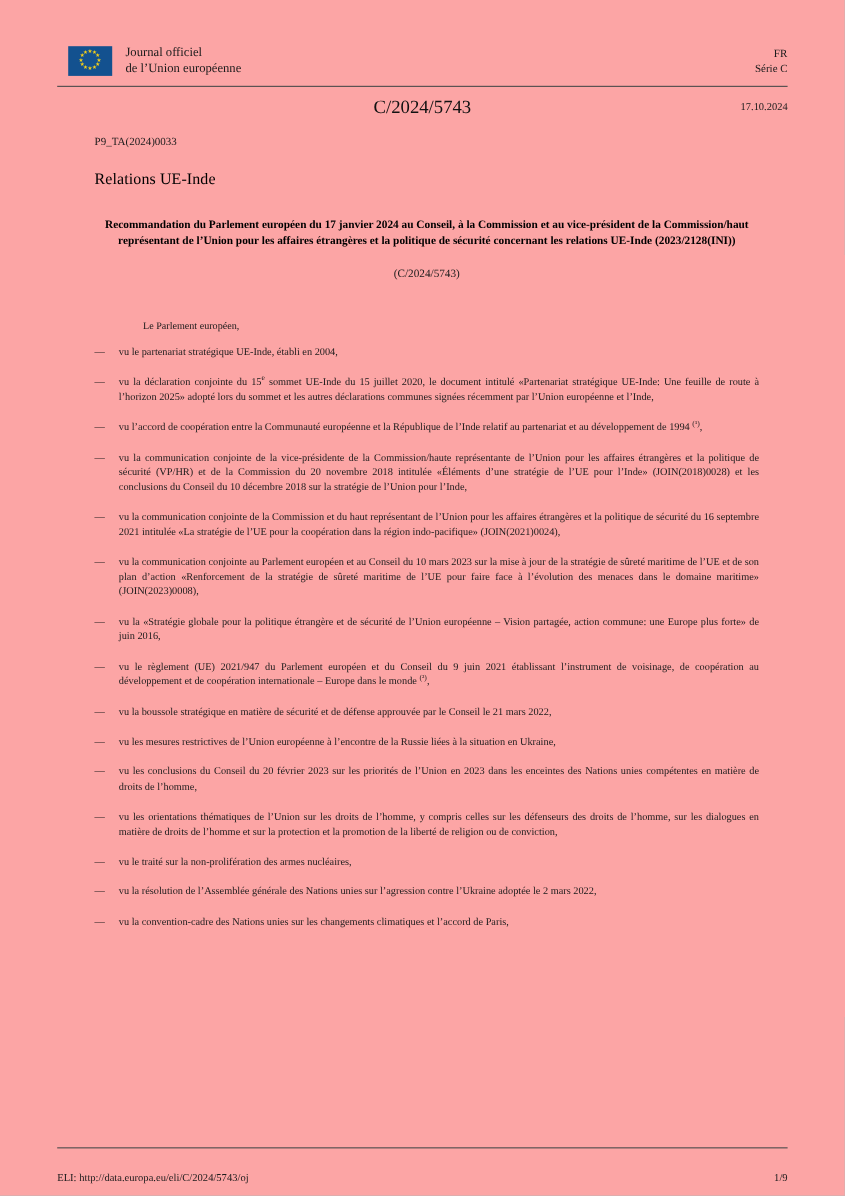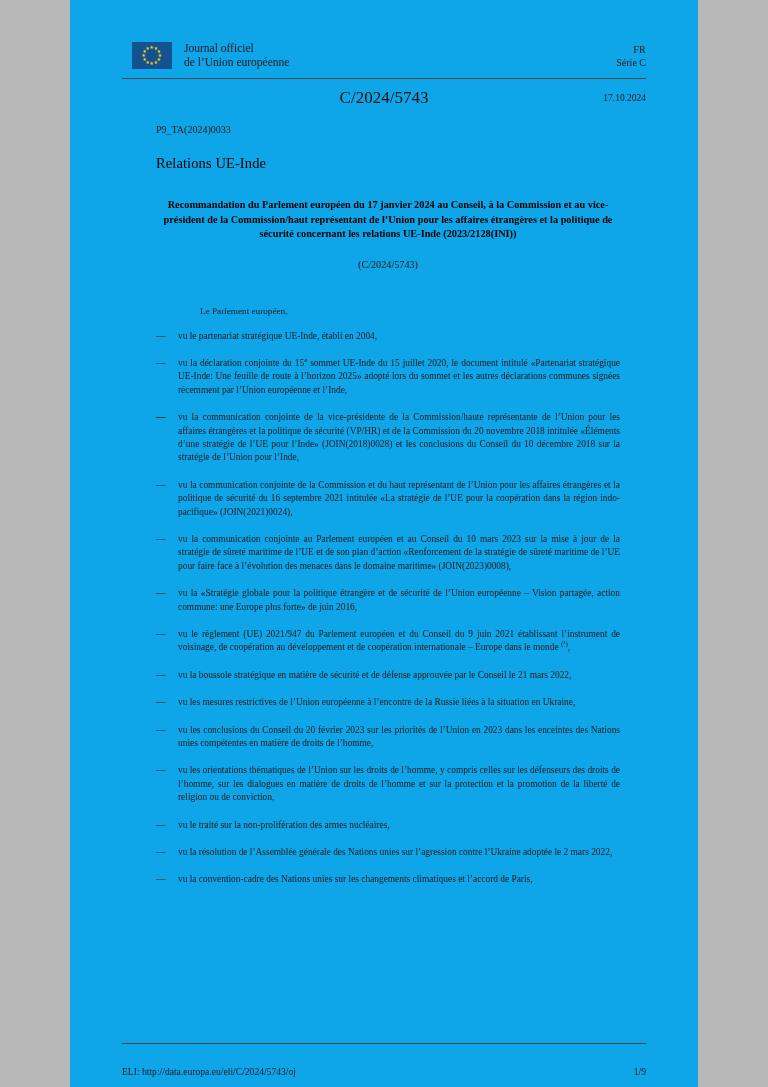--- a/index.html
+++ b/index.html
@@ -5,24 +5,24 @@
   html, body {
     margin: 0;
     padding: 0;
     background: #b8b8b8;
   }
   body {
     font-family: "Liberation Serif", "DejaVu Serif", serif;
   }
   .page {
     position: relative;
-    width: 628px;
+    width: 768px;
     height: 1087px;
     margin: 0 auto;
-    background: #0ea5e9;
+    background: #fca5a5;
     box-sizing: border-box;
     overflow: hidden;
   }
   
   .masthead {
     position: absolute;
     left: 52px;
     top: 42px;
     right: 52px;
     height: 36px;
@@ -244,21 +244,21 @@
 
   <div class="content">
     <div class="ta-ref">P9_TA(2024)0033</div>
     <h1 class="doc-title">Relations UE-Inde</h1>
     <div class="recommendation">Recommandation du Parlement européen du 17 janvier 2024 au Conseil, à la Commission et au vice-président de la Commission/haut représentant de l’Union pour les affaires étrangères et la politique de sécurité concernant les relations UE-Inde (2023/2128(INI))</div>
     <div class="subref">(C/2024/5743)</div>
     <div class="preamble">Le Parlement européen,</div>
     <div class="citations" id="citation-list">
         <div class="citation"><span class="dash">—</span><span>vu le partenariat stratégique UE-Inde, établi en 2004,</span></div>
         <div class="citation"><span class="dash">—</span><span>vu la déclaration conjointe du 15<sup class="fn">e</sup> sommet UE-Inde du 15 juillet 2020, le document intitulé «Partenariat stratégique UE-Inde: Une feuille de route à l’horizon 2025» adopté lors du sommet et les autres déclarations communes signées récemment par l’Union européenne et l’Inde,</span></div>
-        <div class="citation"><span class="dash">—</span></div>
+        <div class="citation"><span class="dash">—</span><span>vu l’accord de coopération entre la Communauté européenne et la République de l’Inde relatif au partenariat et au développement de 1994 <sup class="fn">(¹)</sup>,</span></div>
         <div class="citation"><span class="dash">—</span><span>vu la communication conjointe de la vice-présidente de la Commission/haute représentante de l’Union pour les affaires étrangères et la politique de sécurité (VP/HR) et de la Commission du 20 novembre 2018 intitulée «Éléments d’une stratégie de l’UE pour l’Inde» (JOIN(2018)0028) et les conclusions du Conseil du 10 décembre 2018 sur la stratégie de l’Union pour l’Inde,</span></div>
         <div class="citation"><span class="dash">—</span><span>vu la communication conjointe de la Commission et du haut représentant de l’Union pour les affaires étrangères et la politique de sécurité du 16 septembre 2021 intitulée «La stratégie de l’UE pour la coopération dans la région indo-pacifique» (JOIN(2021)0024),</span></div>
         <div class="citation"><span class="dash">—</span><span>vu la communication conjointe au Parlement européen et au Conseil du 10 mars 2023 sur la mise à jour de la stratégie de sûreté maritime de l’UE et de son plan d’action «Renforcement de la stratégie de sûreté maritime de l’UE pour faire face à l’évolution des menaces dans le domaine maritime» (JOIN(2023)0008),</span></div>
         <div class="citation"><span class="dash">—</span><span>vu la «Stratégie globale pour la politique étrangère et de sécurité de l’Union européenne – Vision partagée, action commune: une Europe plus forte» de juin 2016,</span></div>
         <div class="citation"><span class="dash">—</span><span>vu le règlement (UE) 2021/947 du Parlement européen et du Conseil du 9 juin 2021 établissant l’instrument de voisinage, de coopération au développement et de coopération internationale – Europe dans le monde <sup class="fn">(²)</sup>,</span></div>
         <div class="citation"><span class="dash">—</span><span>vu la boussole stratégique en matière de sécurité et de défense approuvée par le Conseil le 21 mars 2022,</span></div>
         <div class="citation"><span class="dash">—</span><span>vu les mesures restrictives de l’Union européenne à l’encontre de la Russie liées à la situation en Ukraine,</span></div>
         <div class="citation"><span class="dash">—</span><span>vu les conclusions du Conseil du 20 février 2023 sur les priorités de l’Union en 2023 dans les enceintes des Nations unies compétentes en matière de droits de l’homme,</span></div>
         <div class="citation"><span class="dash">—</span><span>vu les orientations thématiques de l’Union sur les droits de l’homme, y compris celles sur les défenseurs des droits de l’homme, sur les dialogues en matière de droits de l’homme et sur la protection et la promotion de la liberté de religion ou de conviction,</span></div>
         <div class="citation"><span class="dash">—</span><span>vu le traité sur la non-prolifération des armes nucléaires,</span></div>

